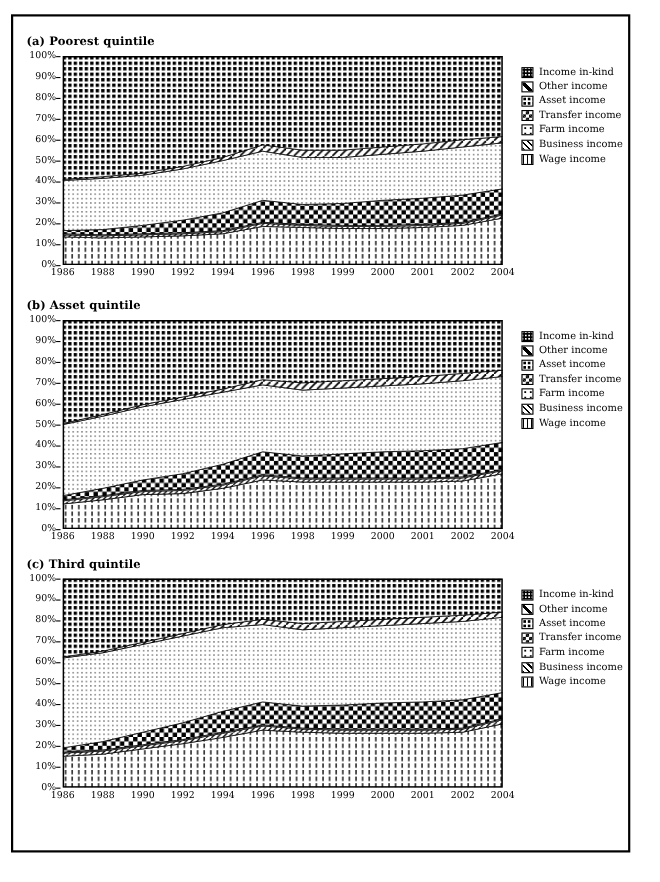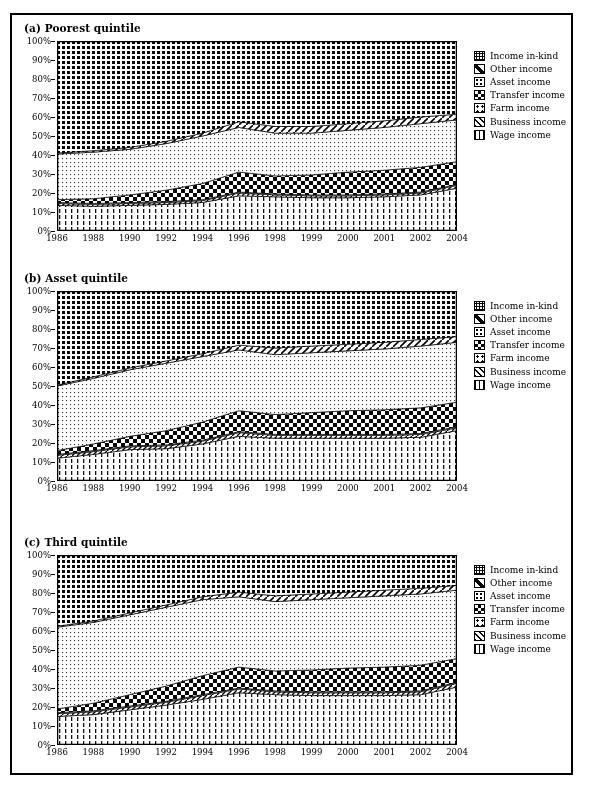--- a/index.html
+++ b/index.html
@@ -16,23 +16,23 @@
     width:563px; height:762px;
     border:2px solid #000;
     box-sizing:border-box;
     background:#fff;
   }
   .panel{
     position:absolute;
     left:0; width:100%;
     height:250px;
   }
-  #panel-a{top:2px;}
+  #panel-a{top:12px;}
   #panel-b{top:252px;}
-  #panel-c{top:516px;}
+  #panel-c{top:487px;}
 
   .panel-title{
     position:absolute;
     left:12px; top:5px;
     font-size:10.5px;
     font-weight:bold;
     font-family:"DejaVu Serif", serif;
     letter-spacing:.1px;
     white-space:nowrap;
   }

